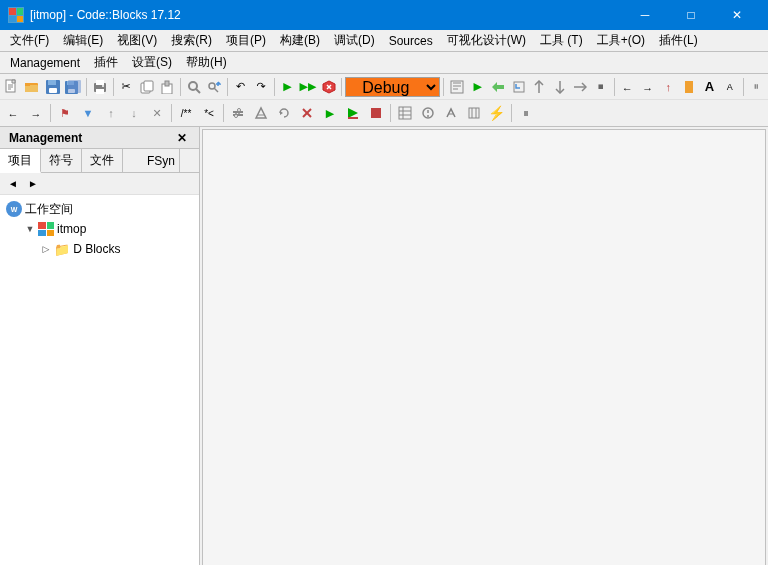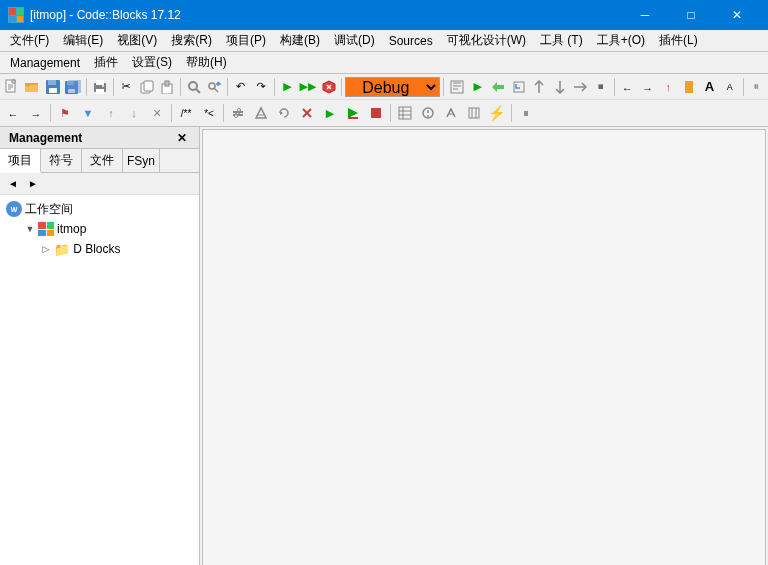--- a/index.html
+++ b/index.html
@@ -163,20 +163,21 @@
       align-items: center;
       white-space: nowrap;
     }
     .mgmt-tab.active {
       background: white;
       border-bottom: 2px solid white;
       margin-bottom: -1px;
     }
     .mgmt-tab:last-child {
       padding: 2px 4px;
+      margin-left: 20px;
     }
     .mgmt-nav {
       display: flex;
       align-items: center;
       gap: 2px;
       padding: 2px 4px;
       background: #f0f0f0;
       border-bottom: 1px solid #e0e0e0;
       height: 22px;
     }

